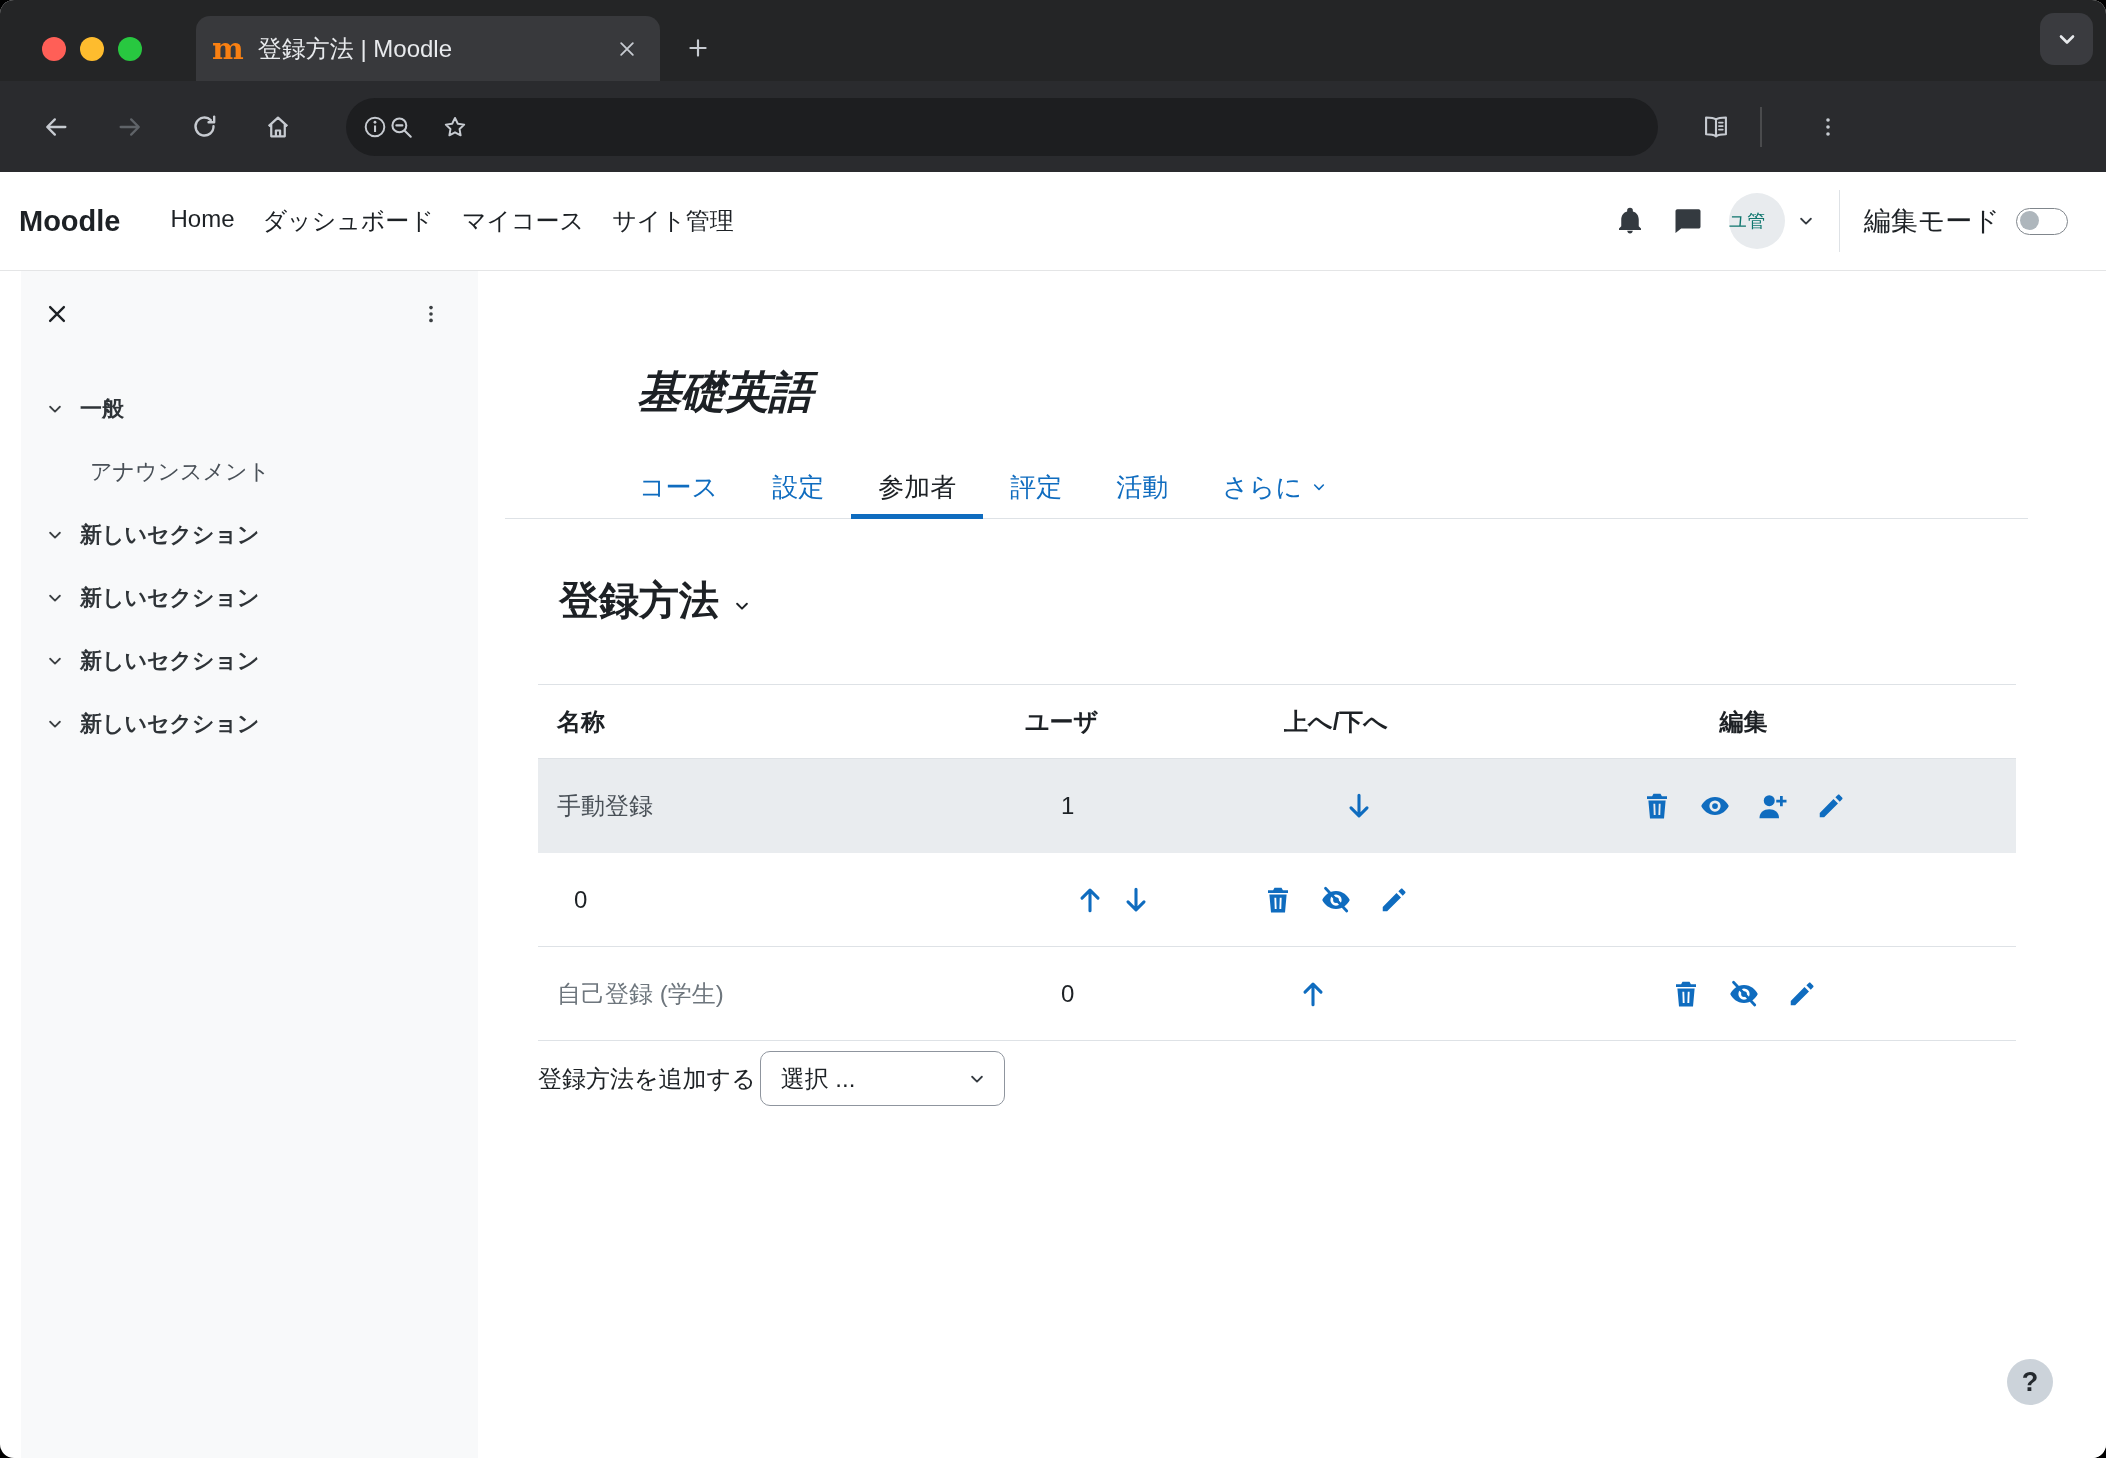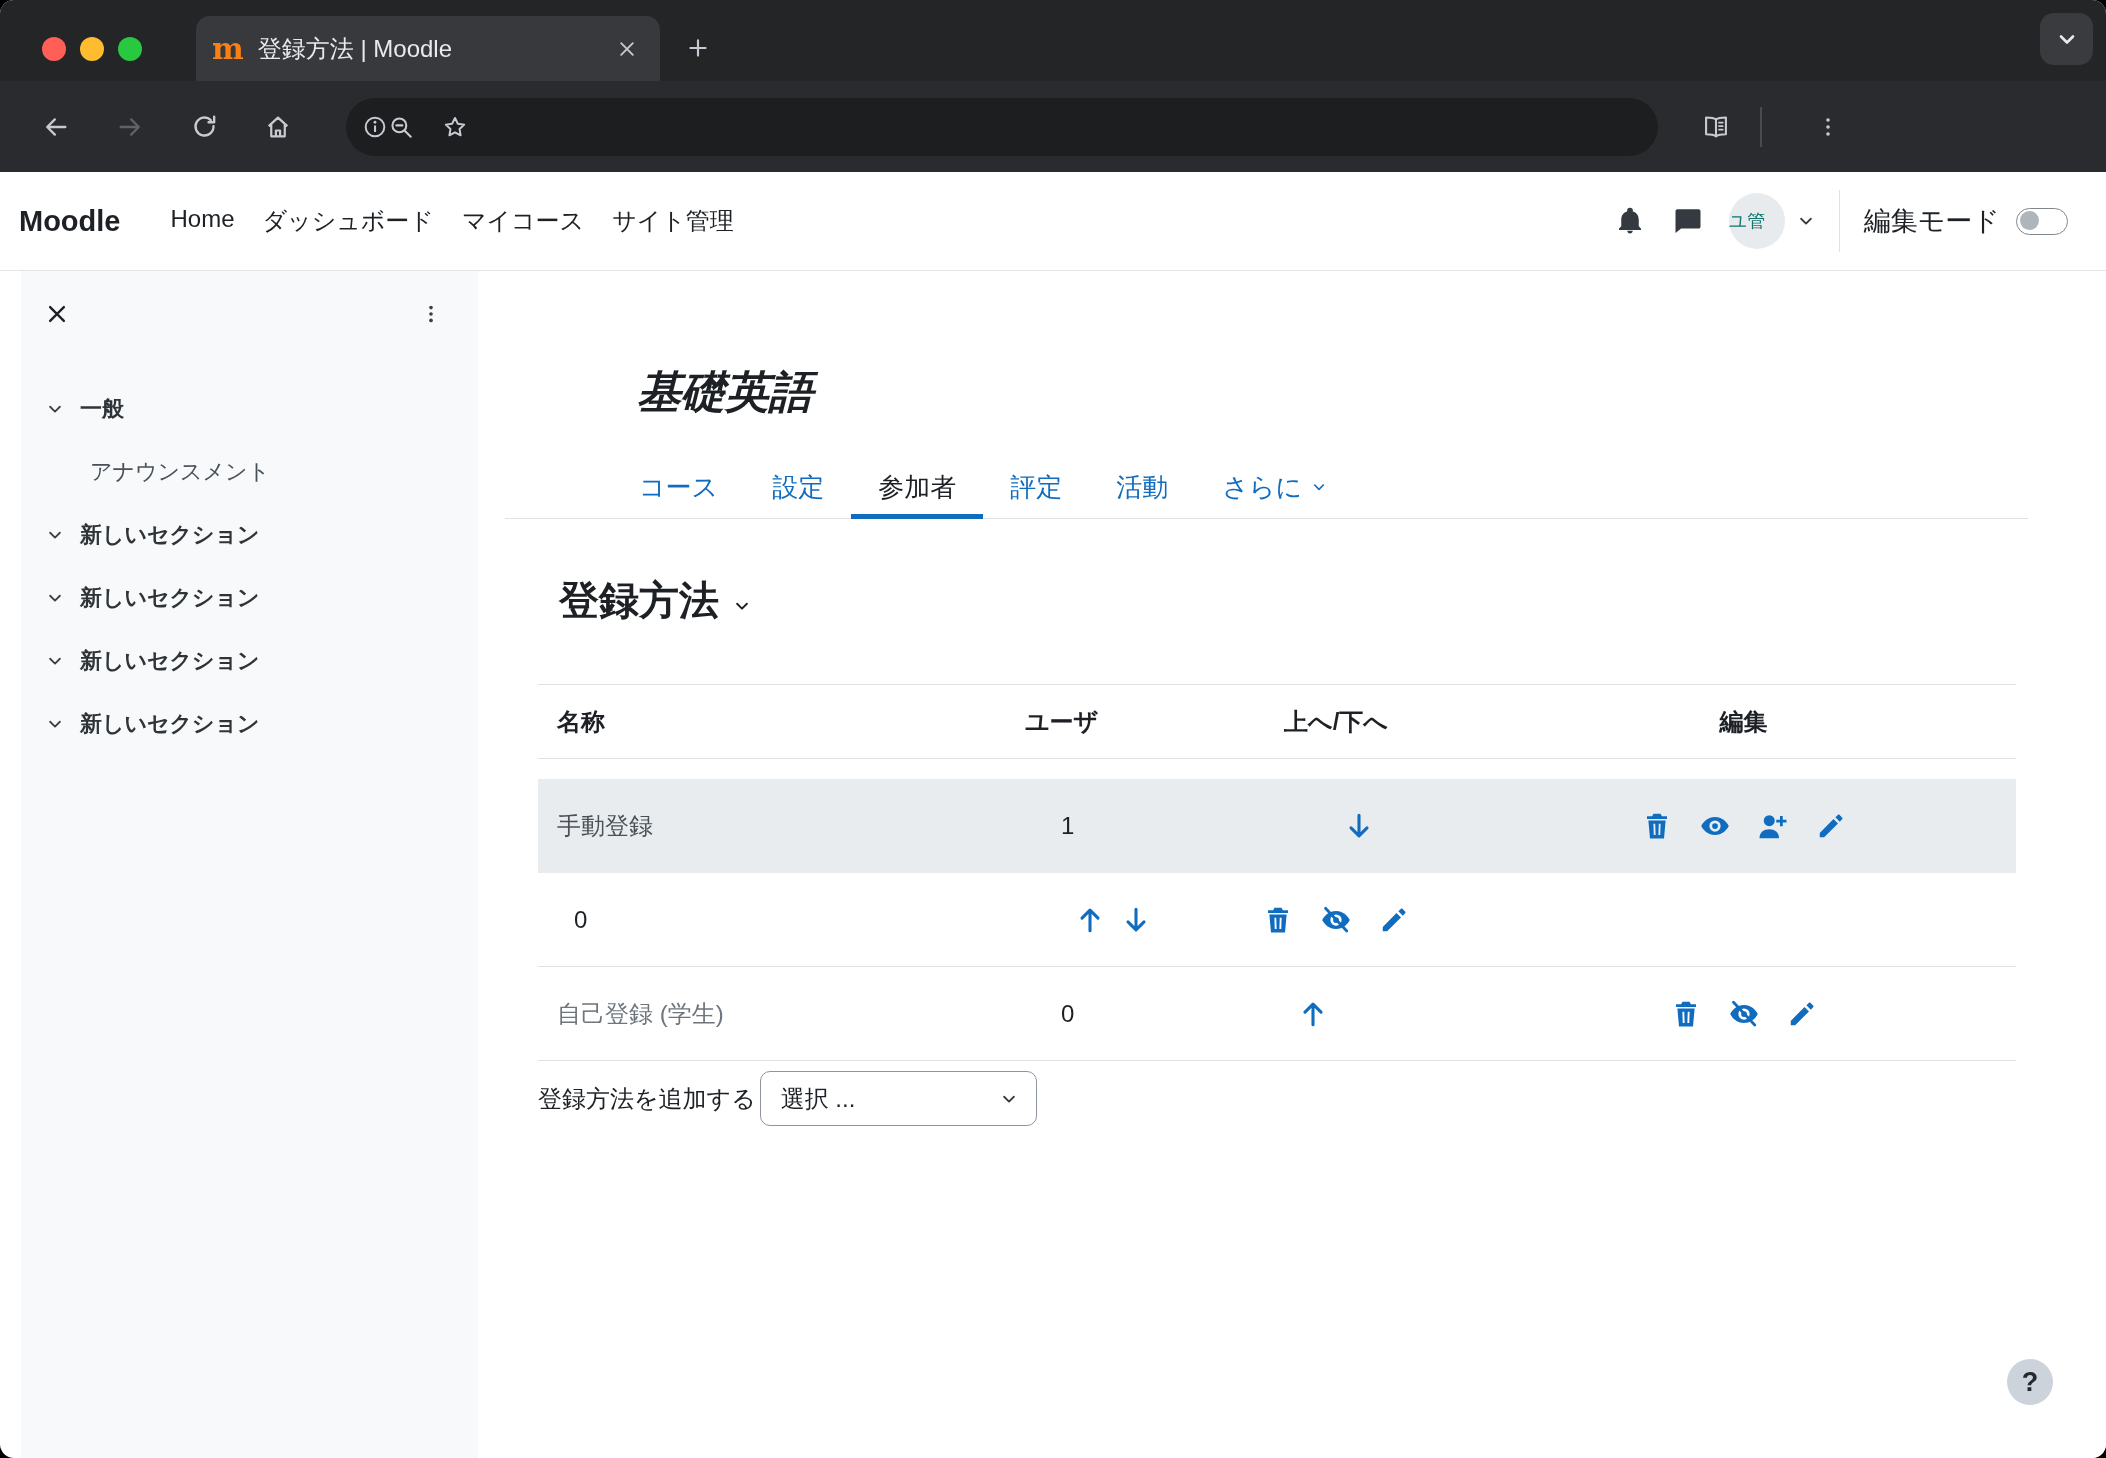--- a/index.html
+++ b/index.html
@@ -73,36 +73,36 @@
   .heading-row{margin:54px 0 0 81px;display:flex;align-items:center;gap:14px;}
   .page-heading{font-size:40px;font-weight:700;color:#1d2125;}
   .heading-row .chev{width:18px;height:18px;color:#1d2125;display:flex;margin-top:10px;}
 
   .enrol-table{margin:56px 0 0 60px;width:1478px;font-size:24px;border-top:1px solid var(--border);}
   .trow{display:grid;grid-template-columns:487px 176px 270px 1fr;align-items:center;}
   .thead{height:74px;border-bottom:1px solid var(--border);font-weight:700;color:#1d2125;}
   .th.name{padding-left:19px;}
   .th.center{text-align:center;}
   .drow{height:94px;border-bottom:1px solid var(--border);}
-  .drow.hl{background:var(--hl);border-bottom:none;margin-top:20px;}
+  .drow.hl{background:var(--hl);border-bottom:none;}
   .cell.name{padding-left:19px;color:#495057;}
   .drow.dim .cell.name{color:#6e767d;}
   .cell.users{padding-left:36px;color:#1d2125;}
   .cell.updown{display:flex;justify-content:center;align-items:center;}
   .slot{width:46px;display:flex;justify-content:center;}
   .cell.edit{display:flex;justify-content:center;align-items:center;gap:28px;}
   .act{color:var(--accent);display:flex;cursor:pointer;}
   .act .icn{width:30px;height:30px;display:flex;}
   .arrow-btn{color:var(--accent);display:flex;cursor:pointer;}
   .arrow-btn .icn{width:32px;height:32px;display:flex;}
   .icn svg{width:100%;height:100%;}
 
   .add-row{margin:10px 0 0 60px;display:flex;align-items:center;}
   .add-label{font-size:24px;color:#1d2125;margin-right:4px;}
-  .select-box{width:277px;height:55px;border:1px solid #8f959e;border-radius:10px;display:flex;align-items:center;justify-content:space-between;padding:0 18px 0 20px;font-size:24px;color:#1d2125;background:#fff;cursor:pointer;}
+  .select-box{width:245px;height:55px;border:1px solid #8f959e;border-radius:10px;display:flex;align-items:center;justify-content:space-between;padding:0 18px 0 20px;font-size:24px;color:#1d2125;background:#fff;cursor:pointer;}
   .select-box .chev{width:18px;height:18px;color:#343a40;display:flex;}
 
   .help-btn{position:absolute;right:53px;bottom:53px;width:46px;height:46px;border-radius:50%;background:#ccd3da;color:#24292e;font-size:27px;font-weight:700;display:flex;align-items:center;justify-content:center;cursor:pointer;}
 
   svg{display:block;}
 </style>
 </head>
 <body>
 
 <div class="window">

